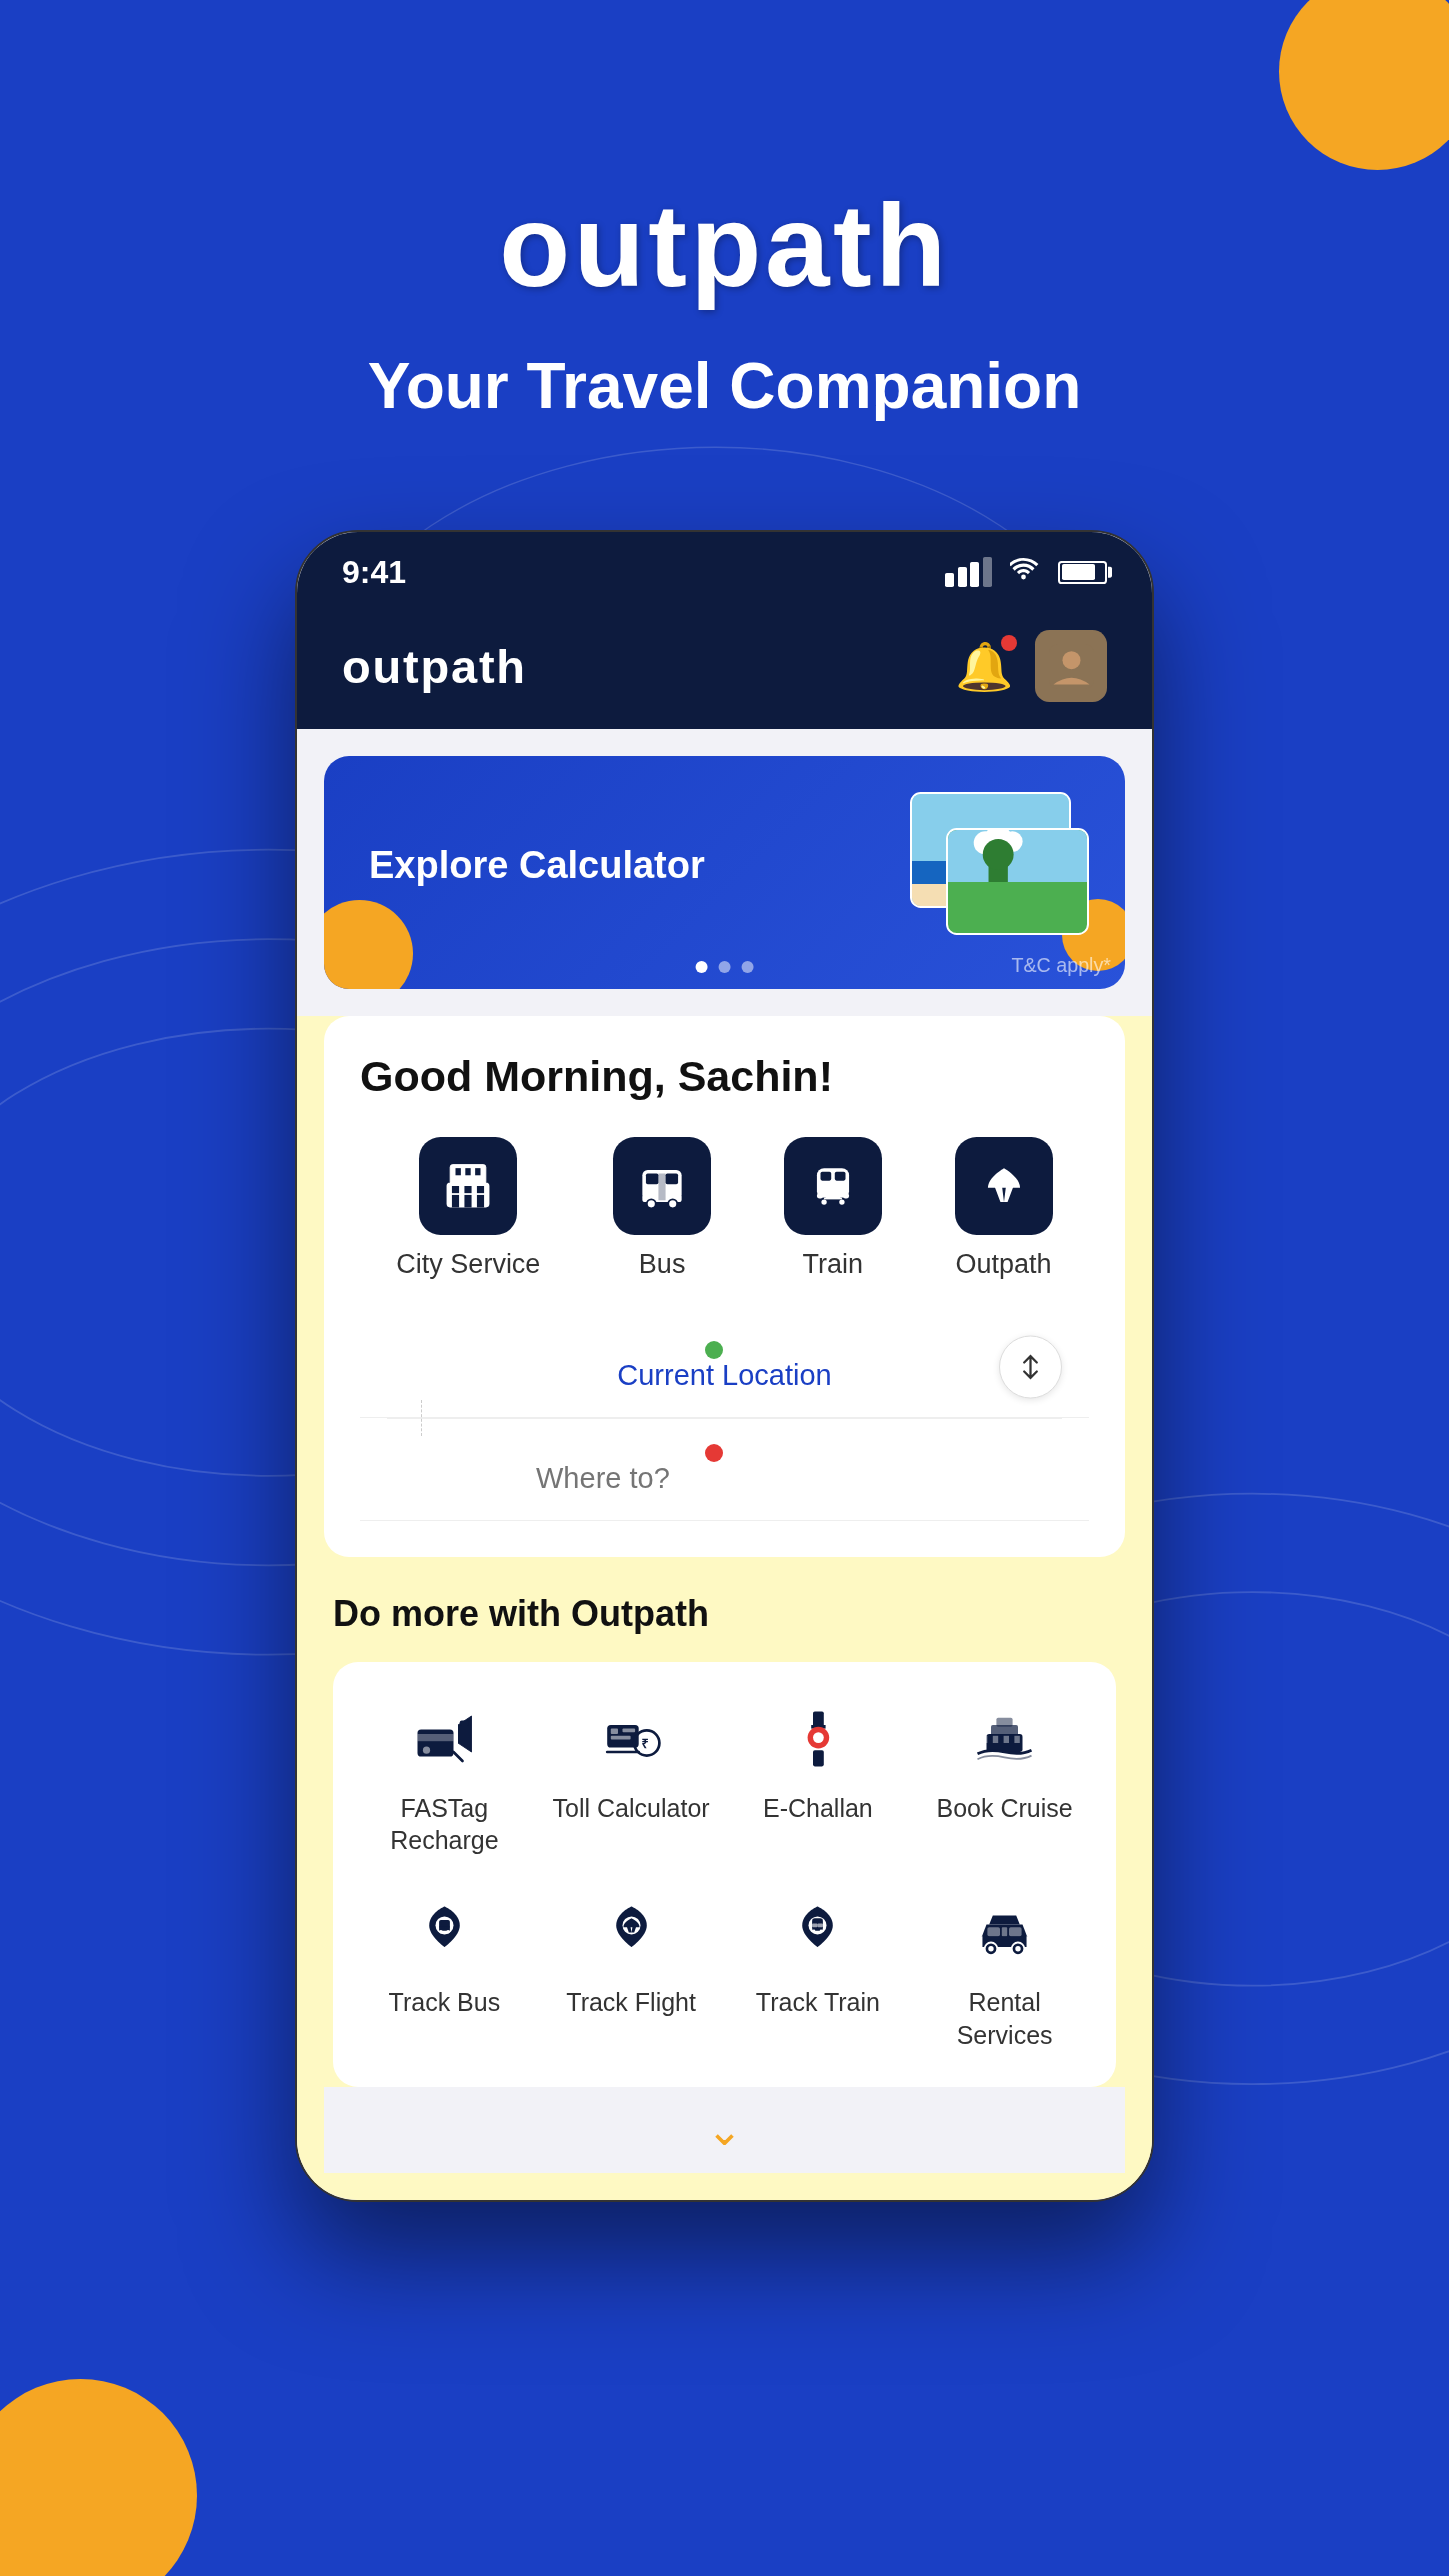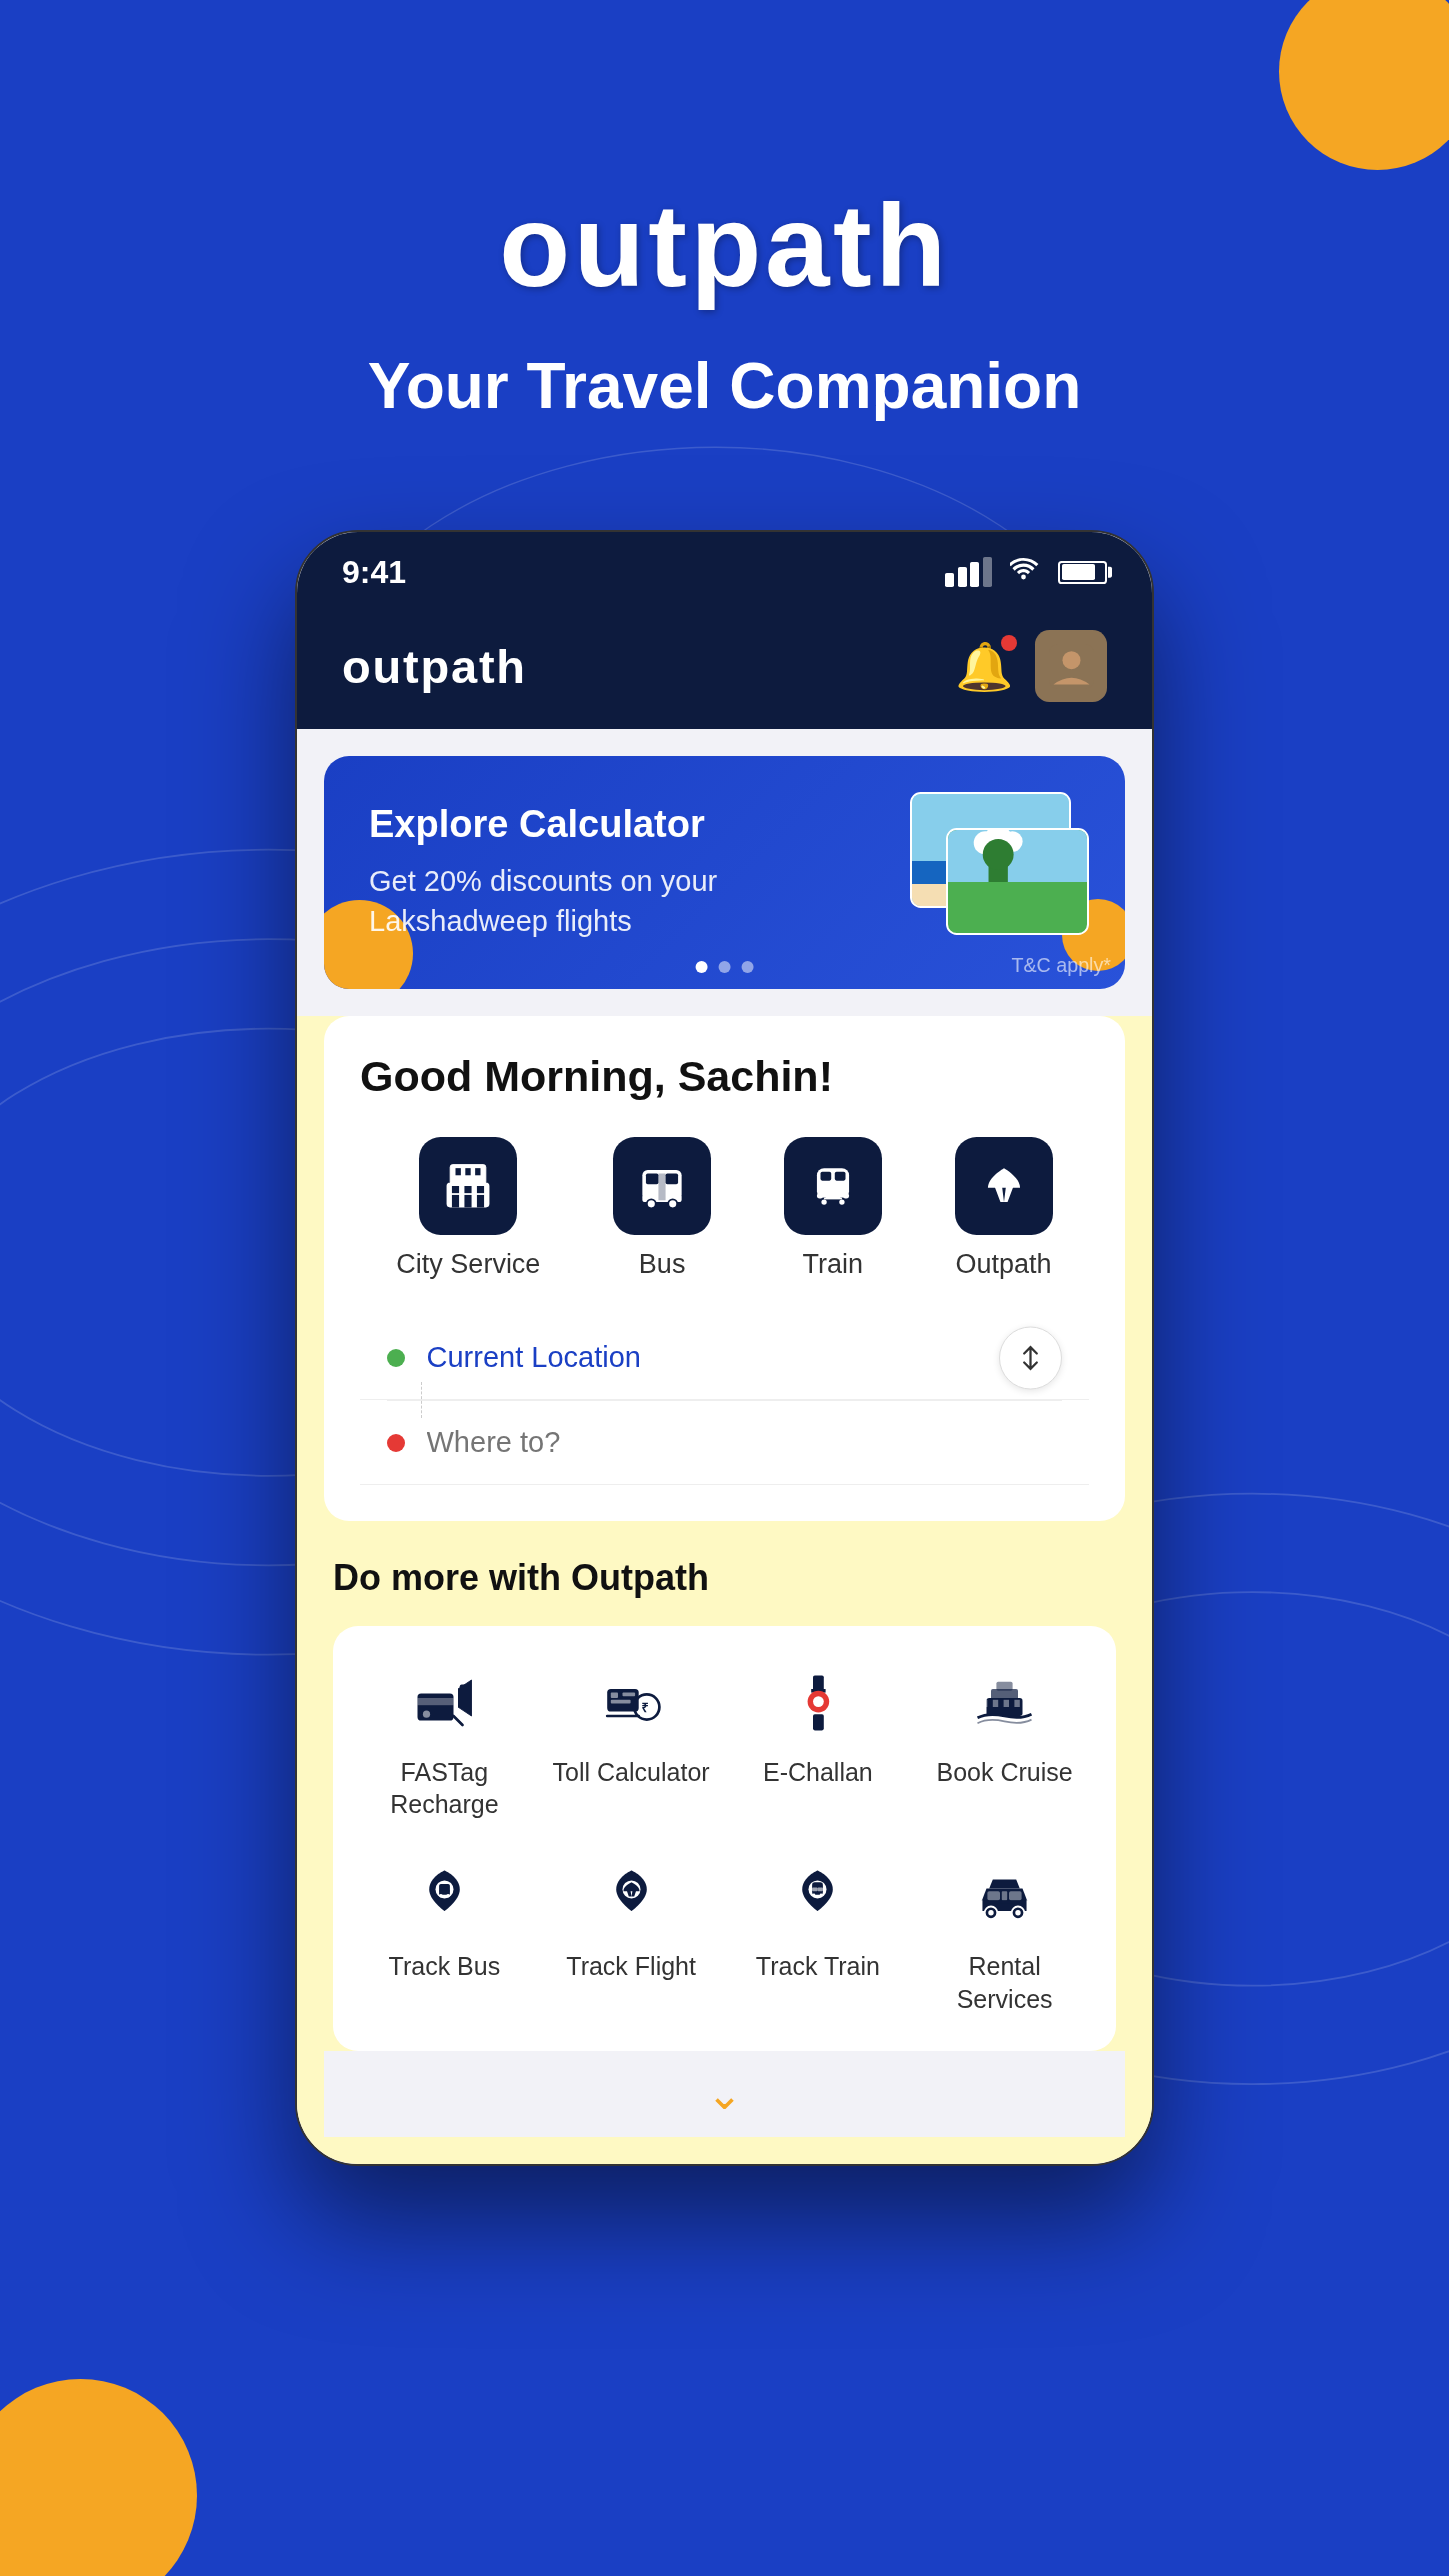--- a/index.html
+++ b/index.html
@@ -344,20 +344,21 @@
       padding: 0;
       overflow: visible;
       position: relative;
     }
     .location-row {
       display: flex;
       align-items: center;
       padding: 25px 27px;
       border-bottom: 0.9px solid #eee;
       position: relative;
+      flex-direction: column;
     }
     .loc-dot {
       width: 18px;
       height: 18px;
       border-radius: 50%;
       margin-right: 21.5px;
       flex-shrink: 0;
     }
     .loc-dot.green { background: #4CAF50; }
     .loc-dot.red { background: #e53935; }
@@ -505,21 +506,20 @@
         </div>
       </div>
     </div>
 
     <div class="banner-section">
       <div class="banner">
         <div class="banner-yellow-circle"></div>
         <div class="banner-yellow-circle-right"></div>
         <div class="banner-text">
           <div class="banner-title">Explore Calculator</div>
-          <div class="banner-subtitle">Get 20% discounts on your Lakshadweep flights</div>
         </div>
         <div class="banner-images">
           <div class="banner-img-back">
             <div class="beach-sky"></div>
             <div class="beach-sea"></div>
             <div class="beach-sand"></div>
           </div>
           <div class="banner-img-front">
             <div class="island-sky">
               <svg width="100%" height="100%" viewBox="0 0 160 80">

